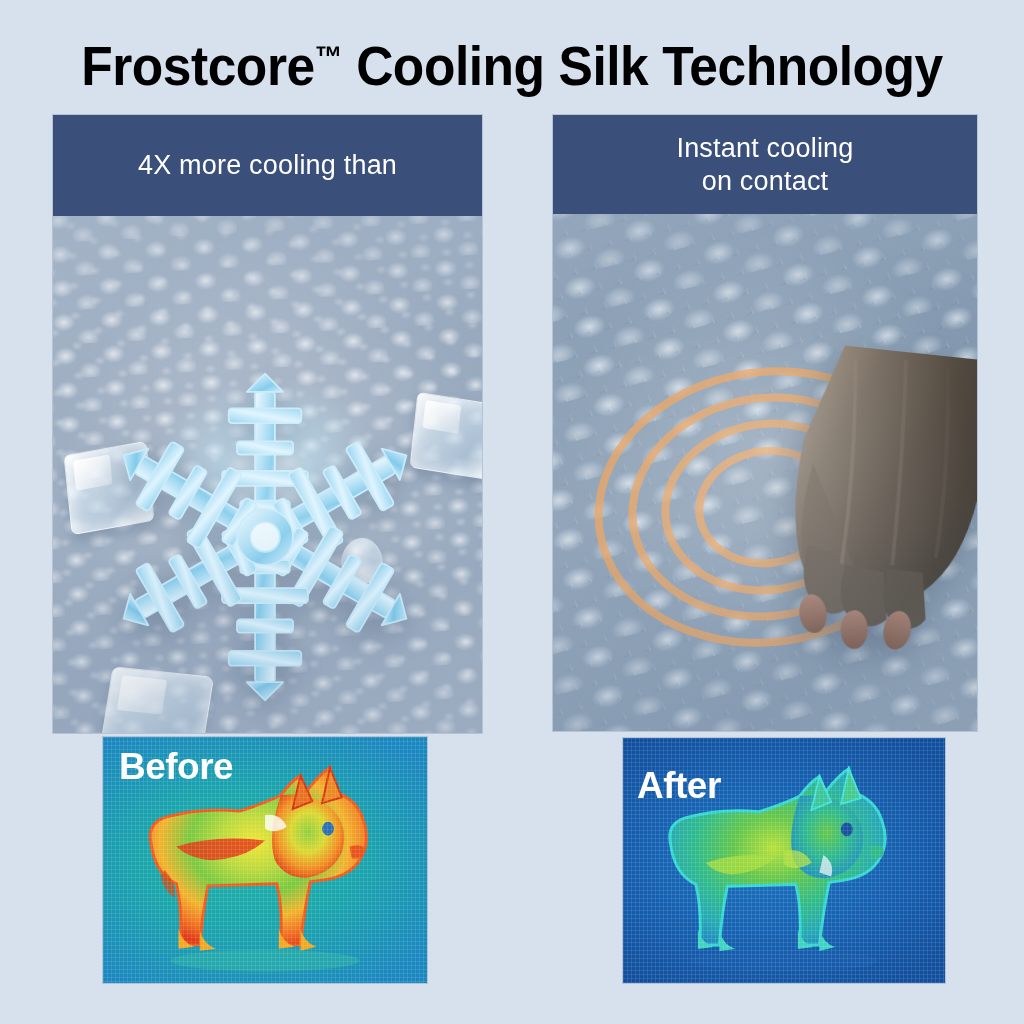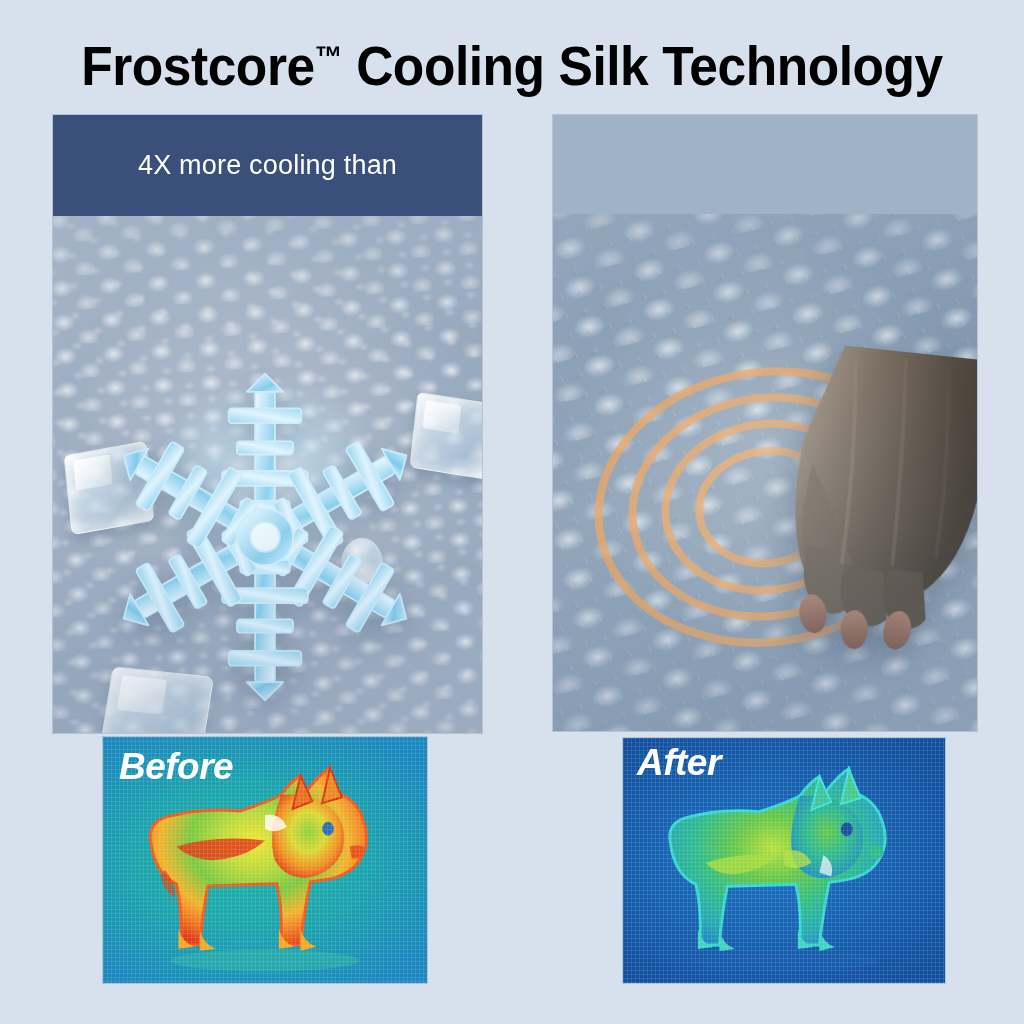--- a/index.html
+++ b/index.html
@@ -231,23 +231,22 @@
   }
   .thermal-label {
     position: absolute;
     left: 16px; top: 8px;
     color: #ffffff;
     font-size: 37px;
     font-weight: bold;
     letter-spacing: -0.5px;
     line-height: 44px;
     z-index: 6;
-    font-style: italic;
-  }
-  #thermal-after .thermal-label { left: 14px; top: 3px; }
+  }
+  #thermal-after .thermal-label { left: 14px; top: 26px; }
 
   .thermal-dog {
     position: absolute;
     left: 4%; top: 6%;
     width: 92%; height: 92%;
   }
 </style>
 </head>
 <body>
 
@@ -308,20 +307,26 @@
         <circle cx="0" cy="0" r="9" fill="#f2fbff" opacity="0.85"></circle>
       </g>
     </svg>
 
     <div class="fabric-vignette"></div>
   </div>
 </div>
 
 <div class="feature-panel" id="panel-right">
 
+  <div class="panel-caption">
+    <div>
+      <span>Instant cooling</span>
+      <span>on contact</span>
+    </div>
+  </div>
 
   <div class="panel-photo">
     <div class="fabric-quilt"></div>
 
     <div id="ripple-group">
       <div class="ripple-ring" id="ripple-4"></div>
       <div class="ripple-ring" id="ripple-3"></div>
       <div class="ripple-ring" id="ripple-2"></div>
       <div class="ripple-ring" id="ripple-1"></div>
 

